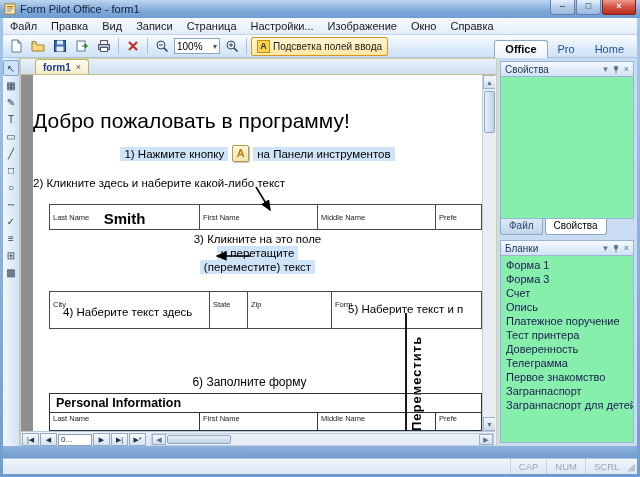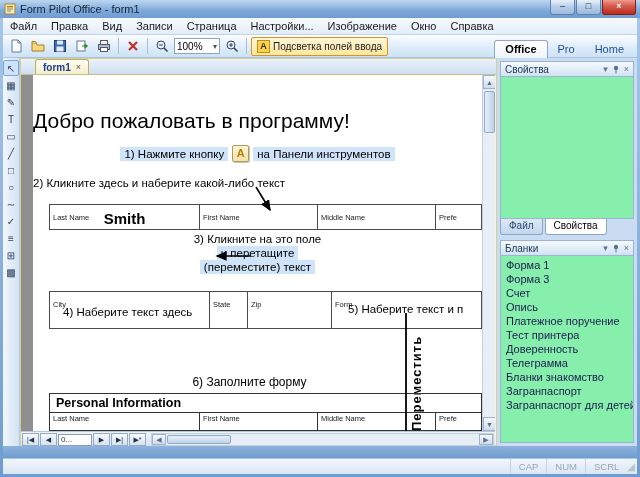--- a/index.html
+++ b/index.html
@@ -409,21 +409,21 @@
           </div>
           <div class="panel-body blanks-body">
             <div class="blank-item">Форма 1</div>
             <div class="blank-item">Форма 3</div>
             <div class="blank-item">Счет</div>
             <div class="blank-item">Опись</div>
             <div class="blank-item">Платежное поручение</div>
             <div class="blank-item">Тест принтера</div>
             <div class="blank-item">Доверенность</div>
             <div class="blank-item">Телеграмма</div>
-            <div class="blank-item">Бланки знакомство</div>
+            <div class="blank-item">Первое знакомство</div>
             <div class="blank-item">Загранпаспорт</div>
             <div class="blank-item">Загранпаспорт для детей</div>
           </div>
         </div>
       </div>
     </div>
 
     <div class="framegap"></div>
 
     <div class="statusbar">

